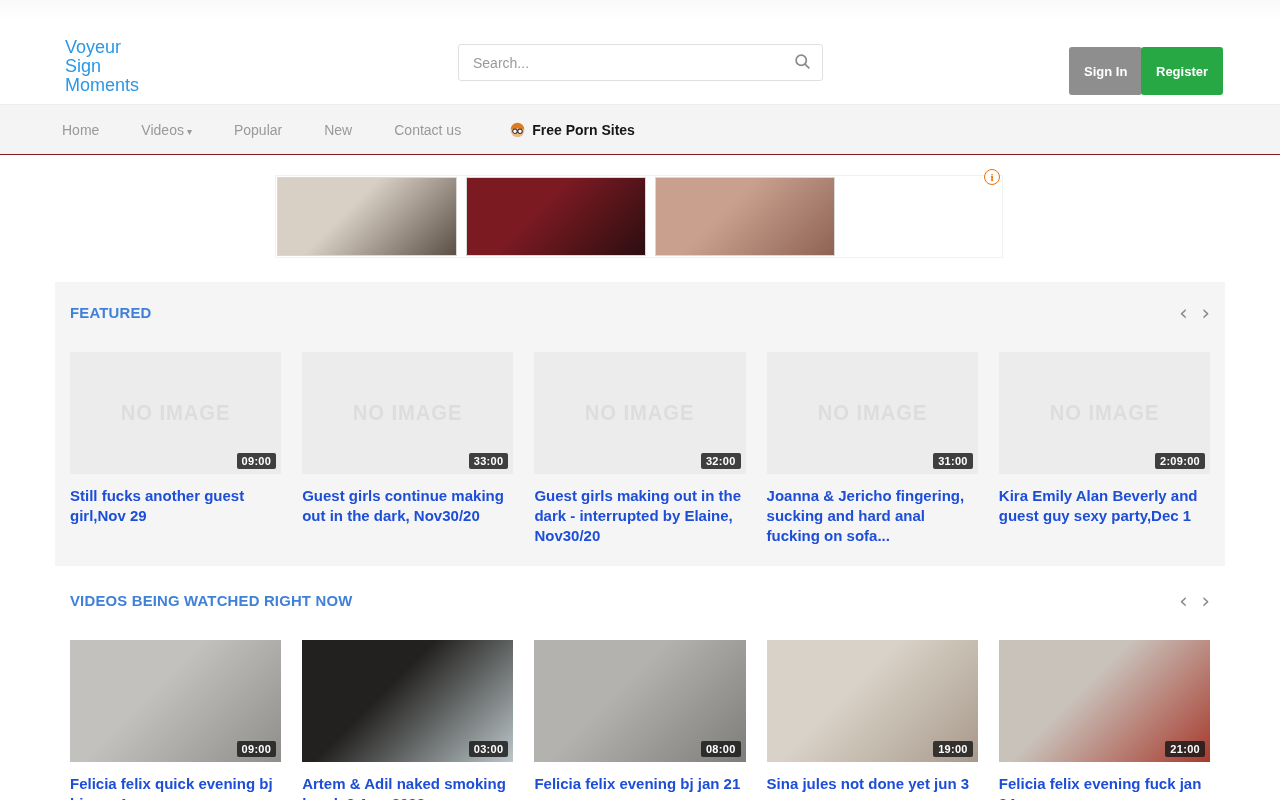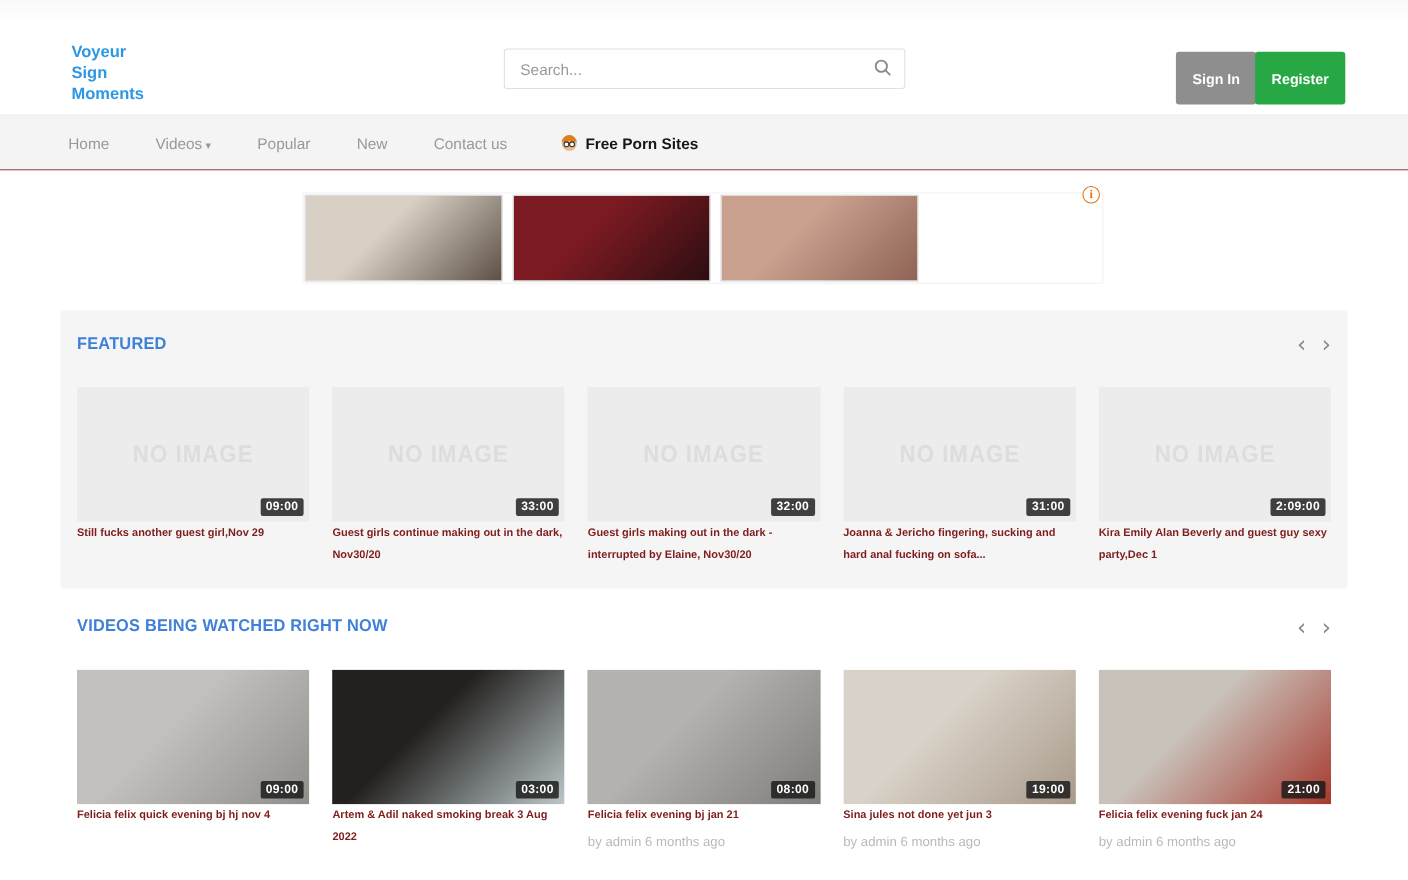--- a/index.html
+++ b/index.html
@@ -1,21 +1,21 @@
 <!DOCTYPE html>
 <html><head>
 <meta charset="utf-8">
 <style>
   * { margin:0; padding:0; box-sizing:border-box; }
   html,body { width:1280px; height:800px; overflow:hidden; background:#fff;
               font-family:"Liberation Sans", sans-serif; }
 
   
   .header { position:relative; height:104px; background:linear-gradient(#f9f9f9,#fff 22px); }
-  .logo { position:absolute; left:65px; top:38px; font-size:15px; font-weight:bold;
+  .logo { position:absolute; left:65px; top:38px; font-size:18px; font-weight:normal;
           color:#2b97e5; line-height:19px; cursor:pointer; }
   .search-wrap { position:absolute; left:458px; top:44px; width:365px; height:37px;
                  border:1px solid #e0e0e0; border-radius:3px; background:#fff;
                  display:flex; align-items:center; }
   .search-input { flex:1; border:none; outline:none; font-size:14px; padding:0 14px;
                   color:#555; background:transparent; font-family:"Liberation Sans",sans-serif; }
   .search-input::placeholder { color:#9a9a9a; }
   .search-btn { width:40px; height:100%; border:none; background:transparent; cursor:pointer;
                 display:flex; align-items:center; justify-content:center; }
   .btn { position:absolute; top:47px; height:48px; border:none; border-radius:3px;
@@ -59,21 +59,21 @@
 
   .cards { display:grid; grid-template-columns:repeat(5,1fr); gap:21px; }
   .card { cursor:pointer; }
   .thumb { position:relative; height:122px; overflow:hidden; }
   .thumb.noimg { background:#ececec; display:flex; align-items:center; justify-content:center; }
   .noimg-label { font-size:22px; font-weight:bold; color:#dddddd; letter-spacing:1px;
                  transform:scaleX(.92); }
   .duration { position:absolute; right:5px; bottom:5px; background:rgba(25,25,25,.82);
               color:#fff; font-size:11px; font-weight:bold; padding:2px 5px;
               border-radius:2px; letter-spacing:.3px; }
-  .v-title { margin-top:1px; font-size:10px; font-weight:bold; color:#7f1d1d;
+  .v-title { margin-top:12px; font-size:15px; font-weight:bold; color:#1d4ed8;
              line-height:20px; }
   .byline { margin-top:6px; font-size:12px; color:#b9b9b9; }
 </style>
 </head>
 <body>
 
 <div class="header">
   <div class="logo">
     <div>Voyeur</div>
     <div>Sign</div>

